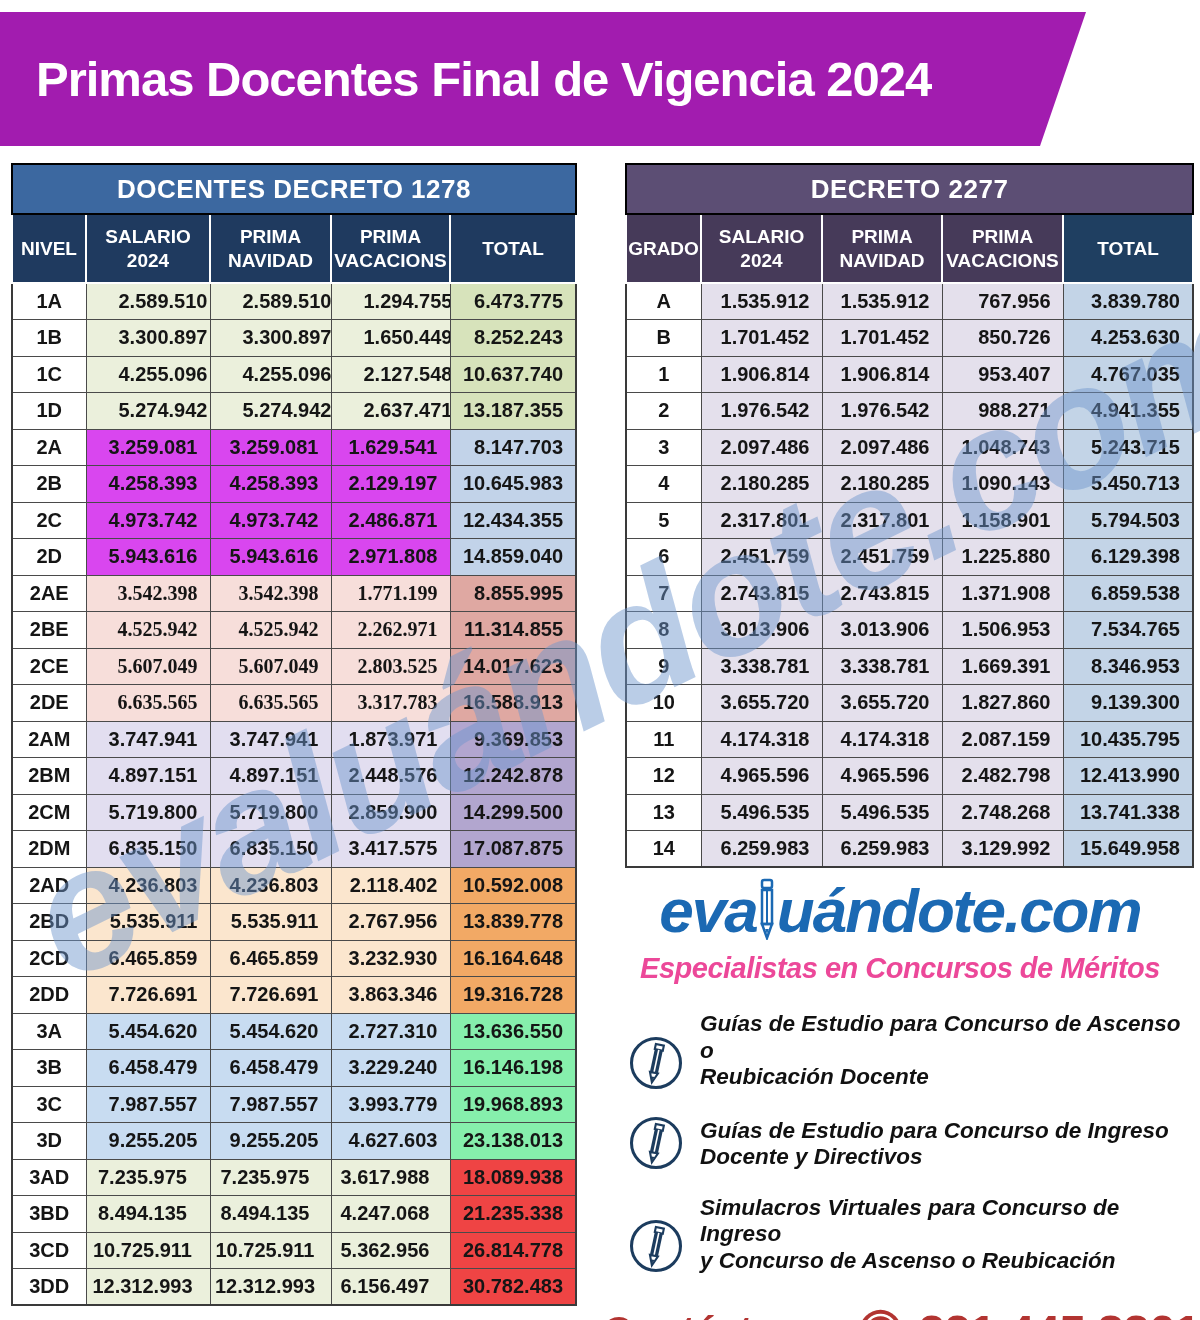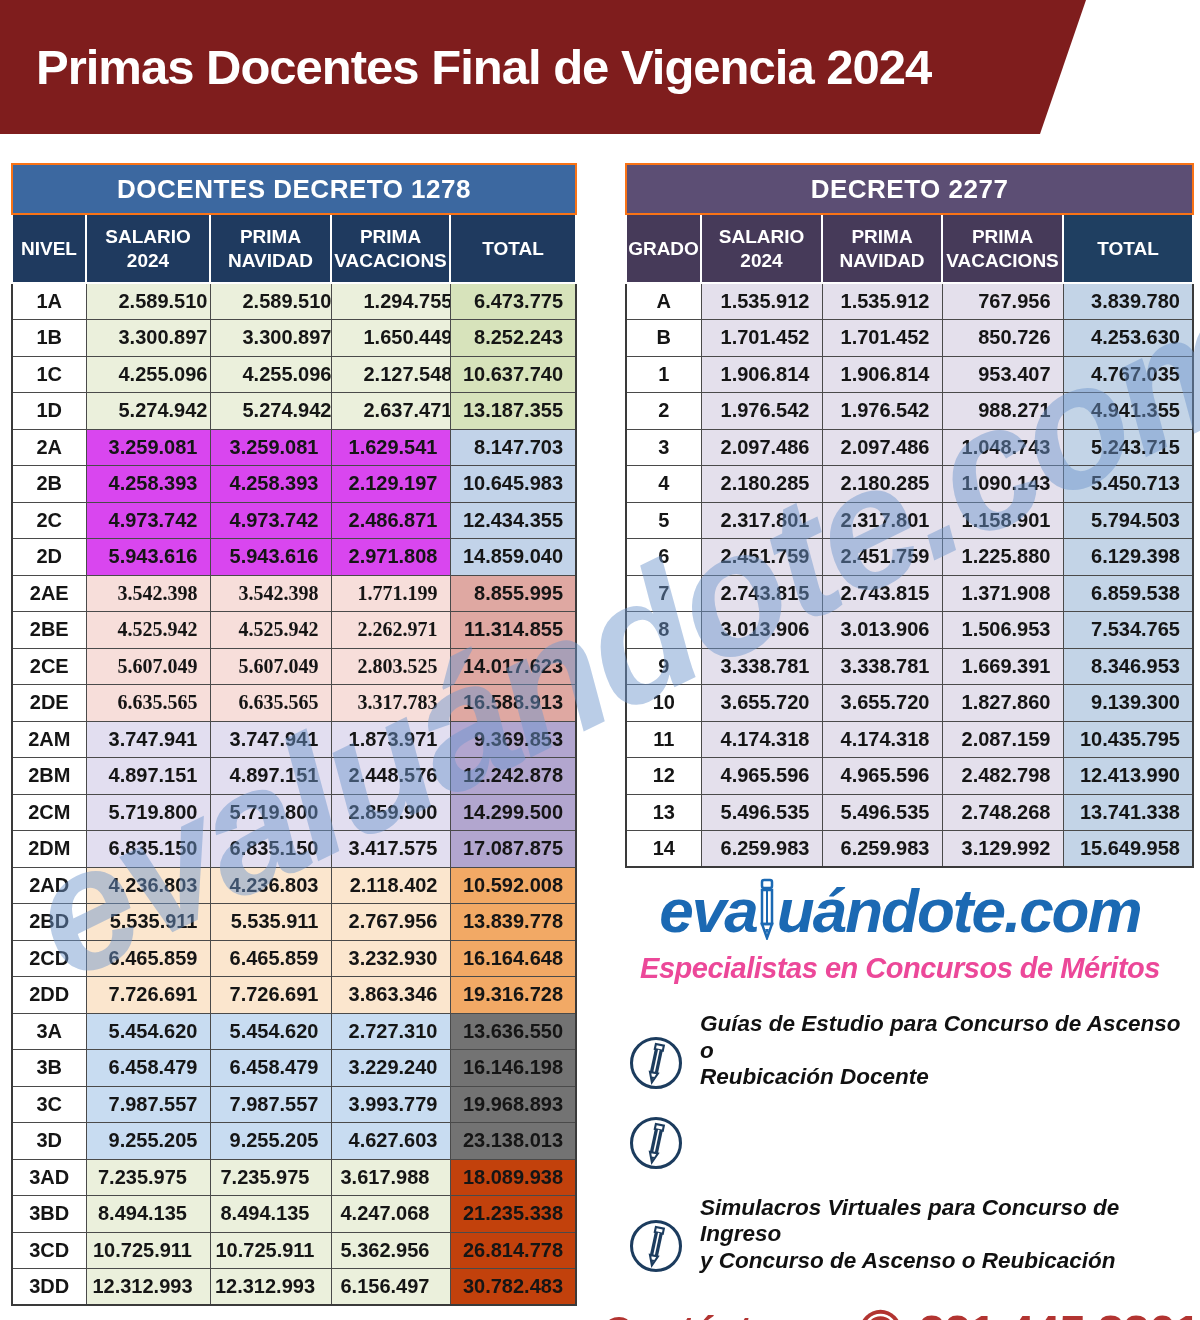--- a/index.html
+++ b/index.html
@@ -1,50 +1,50 @@
 <!DOCTYPE html>
 <html><head>
 <meta charset="utf-8">
 <style>
   html,body{margin:0;padding:0;background:#ffffff;}
   .page{position:relative;width:1200px;height:1320px;background:#ffffff;overflow:hidden;
         font-family:"Liberation Sans","DejaVu Sans",sans-serif;}
 
   
-  .banner{position:absolute;left:0;top:0;width:1086px;height:134px;background:#7f1d1d;
+  .banner{position:absolute;left:0;top:12px;width:1086px;height:134px;background:#a21caf;
           clip-path:polygon(0 0,1086px 0,1040px 134px,0 134px);}
   .banner h1{margin:0;padding:0 0 0 36px;line-height:134px;font-size:49px;font-weight:bold;
              color:#ffffff;letter-spacing:-1px;white-space:nowrap;}
 
   
   table.tbl{position:absolute;border-collapse:collapse;table-layout:fixed;
             border:2px solid #3a3a3a;background:#ffffff;}
   #tbl1278{left:11px;top:163px;width:564px;}
   #tbl2277{left:625px;top:163px;width:567px;}
   .tbl th,.tbl td{box-sizing:border-box;overflow:hidden;}
   .title-cell{height:50px;color:#ffffff;font-size:26px;font-weight:bold;text-align:center;
-              letter-spacing:.5px;border:2px solid #f97316;}
+              letter-spacing:.5px;border:2px solid #000000;}
   #tbl1278 .title-cell{background:#3C68A0;}
   #tbl2277 .title-cell{background:#5C4E74;}
   .head-row th{height:69px;color:#ffffff;font-size:19px;font-weight:bold;text-align:center;
                line-height:1.25;white-space:pre-line;border:2px solid #ffffff;}
   #tbl1278 .head-row th{background:#1F3A5F;}
   #tbl2277 .head-row th{background:#463A59;}
   #tbl2277 .head-row th:last-child{background:#1F3F61;}
   .tbl tbody td{height:36.5px;border:1px solid #4a4a4a;font-size:20px;font-weight:bold;
                 color:#151515;}
   .cell-label{background:#ffffff;text-align:center;}
   .cell-num,.cell-total{text-align:right;padding-right:12px;}
   .grp-green  .cell-num{background:#EBF0DC;padding-left:32px;} .grp-green  .cell-total{background:#D7E3BB;}
   .grp-blue   .cell-num{background:#d946ef;} .grp-blue   .cell-total{background:#C2D3E9;}
   .grp-pink   .cell-num{background:#F7DEDA;font-family:Liberation Serif, serif;} .grp-pink   .cell-total{background:#DFA8A2;}
   .grp-lav    .cell-num{background:#E2DEF0;} .grp-lav    .cell-total{background:#B2A6CF;}
   .grp-peach  .cell-num{background:#FBE6CE;} .grp-peach  .cell-total{background:#F2A965;}
-  .grp-blue2  .cell-num{background:#C8DCF1;} .grp-blue2  .cell-total{background:#737373;}
-  .grp-green2 .cell-num{background:#EBF0DC;text-align:center;} .grp-green2 .cell-total{background:#c2410c;}
+  .grp-blue2  .cell-num{background:#C8DCF1;} .grp-blue2  .cell-total{background:#86efac;}
+  .grp-green2 .cell-num{background:#EBF0DC;text-align:center;} .grp-green2 .cell-total{background:#ef4444;}
   .grp-std    .cell-num{background:#E4E0EC;} .grp-std    .cell-total{background:#C3D4E7;}
 
   
   .watermark{position:absolute;left:42px;top:830px;width:1600px;font-size:172px;font-weight:bold;
              font-style:italic;letter-spacing:-4px;color:rgba(110,150,205,0.48);
              transform:rotate(-26deg);transform-origin:0 50%;pointer-events:none;z-index:5;
              white-space:nowrap;}
 
   
   .brand{position:absolute;left:600px;top:878px;width:600px;}
@@ -467,20 +467,22 @@
         <svg class="svc-icon" viewBox="0 0 48 48">
           <circle cx="24" cy="24" r="21" fill="none" stroke="#1C3C5E" stroke-width="2.6"></circle>
           <g transform="rotate(12 24 24)">
             <rect x="20.5" y="8" width="7" height="4.5" fill="none" stroke="#1C3C5E" stroke-width="1.8"></rect>
             <rect x="20.5" y="12.5" width="7" height="20" fill="#1C3C5E"></rect>
             <line x1="24" y1="12.5" x2="24" y2="32.5" stroke="#ffffff" stroke-width="1.4"></line>
             <path d="M20.5 32.5 L24 41 L27.5 32.5 Z" fill="none" stroke="#1C3C5E" stroke-width="1.8"></path>
             <path d="M22.8 36 L24 39.2 L25.2 36 Z" fill="#1C3C5E"></path>
           </g>
         </svg>
+        <p>Guías de Estudio para Concurso de Ingreso
+Docente y Directivos</p>
       </div>
       <div class="service">
         <svg class="svc-icon" viewBox="0 0 48 48">
           <circle cx="24" cy="24" r="21" fill="none" stroke="#1C3C5E" stroke-width="2.6"></circle>
           <g transform="rotate(12 24 24)">
             <rect x="20.5" y="8" width="7" height="4.5" fill="none" stroke="#1C3C5E" stroke-width="1.8"></rect>
             <rect x="20.5" y="12.5" width="7" height="20" fill="#1C3C5E"></rect>
             <line x1="24" y1="12.5" x2="24" y2="32.5" stroke="#ffffff" stroke-width="1.4"></line>
             <path d="M20.5 32.5 L24 41 L27.5 32.5 Z" fill="none" stroke="#1C3C5E" stroke-width="1.8"></path>
             <path d="M22.8 36 L24 39.2 L25.2 36 Z" fill="#1C3C5E"></path>

